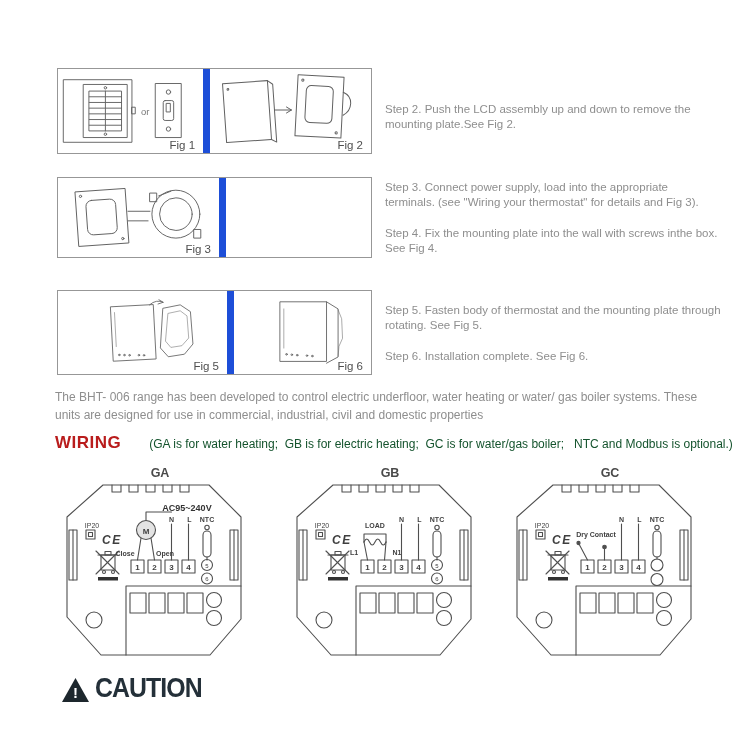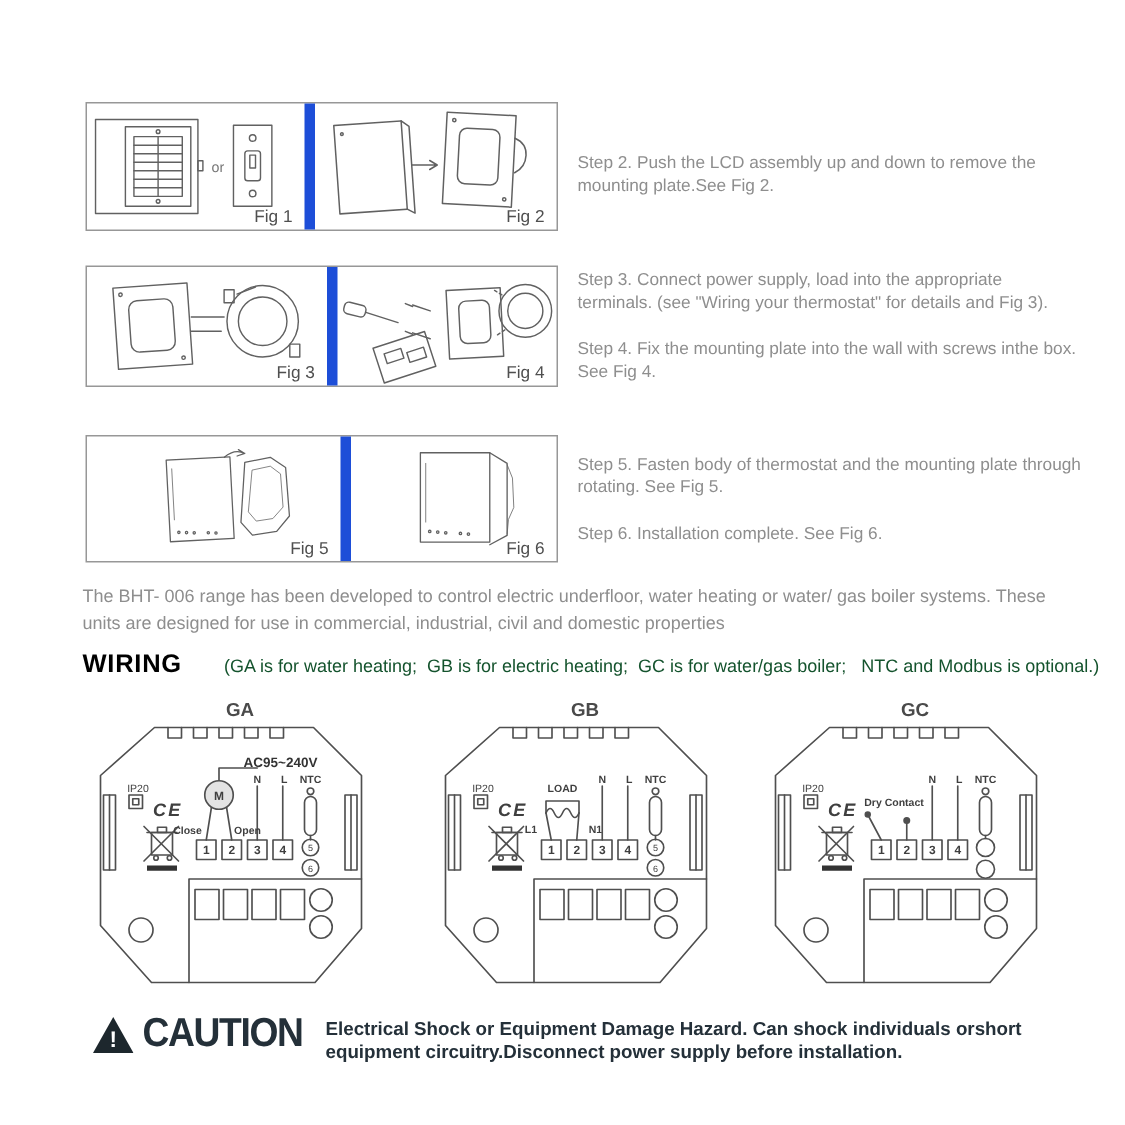--- a/index.html
+++ b/index.html
@@ -6,21 +6,21 @@
   .page{position:relative;width:750px;height:750px;background:#fff;overflow:hidden;
         font-family:"Liberation Sans",sans-serif;}
   .figrow{position:absolute;border:1px solid #979797;display:flex;box-sizing:border-box;}
   .figcell{position:relative;height:100%;box-sizing:border-box;}
   .figcell.first{border-right:7px solid #1d4ed8;}
   .figcell svg{position:absolute;left:0;top:0;width:100%;height:100%;}
   .figlabel{position:absolute;right:8px;bottom:2px;font-size:11.5px;color:#4f4f4f;}
   .step{position:absolute;left:385px;width:336px;font-size:11.5px;line-height:1.32;color:#8e8e8e;margin:0;}
   .intro{position:absolute;left:55px;top:388px;width:668px;font-size:12px;line-height:1.5;color:#8e8e8e;margin:0;}
   .wiringline{position:absolute;left:55px;top:433px;display:flex;align-items:baseline;}
-  .wiringtitle{color:#000000;font-size:17px;font-weight:bold;letter-spacing:.5px;}
+  .wiringtitle{color:#b91c1c;font-size:17px;font-weight:bold;letter-spacing:.5px;}
   .wiringnote{margin-left:28px;font-size:12px;color:#14532d;white-space:pre;}
   .diagram{position:absolute;top:464px;width:205px;height:198px;}
   .caution{position:absolute;left:62px;top:676px;display:flex;align-items:flex-start;}
   .cautionword{font-size:27px;font-weight:bold;color:#243039;margin-left:6px;line-height:.95;
                letter-spacing:-1px;transform:scaleX(.92);transform-origin:left;}
   .cautiontext{margin-left:6px;font-size:12.5px;font-weight:bold;color:#243039;line-height:1.2;margin-top:3px;}
   svg text{font-family:"Liberation Sans",sans-serif;}
   .ln{fill:none;stroke:#4f4f4f;stroke-width:1.1;stroke-linejoin:round;stroke-linecap:round;}
   .figln{fill:none;stroke:#616161;stroke-width:1;stroke-linejoin:round;stroke-linecap:round;}
   .lnthin{stroke-width:.6;}
@@ -100,45 +100,20 @@
           <path d="M73 34 h23 M73 44 h21"></path>
           <circle cx="123" cy="37" r="25"></circle>
           <circle cx="123" cy="37" r="17"></circle>
           <rect x="96" y="15" width="7" height="9"></rect>
           <rect x="142" y="53" width="7" height="9"></rect>
           <path d="M105 18 l13 -5"></path>
         </g>
       </svg>
       <span class="figlabel">Fig 3</span>
     </div>
-    <div class="figcell" style="width:147px;">
-      <svg viewBox="0 0 147 81">
-        <g class="figln">
-          <rect x="3" y="25" width="15" height="8" rx="3" transform="rotate(14 10 29)"></rect>
-          <path d="M18 31 l22 7"></path>
-          <path d="M45 25 l5 2 m-5 17 l5 2"></path>
-          <path d="M50 26 l12 4 m-12 15 l12 4"></path>
-        </g>
-        <g class="figln" transform="rotate(-18 45 62)">
-          <rect x="26" y="49" width="37" height="25"></rect>
-          <rect x="32" y="55" width="12" height="7"></rect>
-          <rect x="47" y="59" width="12" height="7"></rect>
-        </g>
-        <g class="figln" transform="rotate(-3 93 38)">
-          <rect x="74" y="15" width="37" height="47"></rect>
-          <rect x="82" y="23" width="21" height="29" rx="5"></rect>
-        </g>
-        <g class="figln">
-          <circle cx="127" cy="30" r="18"></circle>
-          <circle cx="127" cy="30" r="12"></circle>
-          <path d="M111 19 l-5 -3 m7 27 l-6 4" stroke-dasharray="2 2"></path>
-        </g>
-      </svg>
-      <span class="figlabel">Fig 4</span>
-    </div>
   </div>
 
   <div class="figrow" style="left:57px;top:290px;width:315px;height:85px;padding-left:32px;">
     <div class="figcell first" style="width:161px;">
       <svg viewBox="0 0 161 85">
         <path class="figln" d="M70 10 q8 -7 16 -3 m-5 -3 l5 3 l-6 2"></path>
         <g class="figln" transform="rotate(-3 50 42)">
           <rect x="26" y="11" width="50" height="64"></rect>
           <path class="lnthin" d="M30 18 v40"></path>
           <circle cx="33" cy="68" r=".9"></circle>
@@ -390,19 +365,15 @@
         <circle cx="158" cy="154" r="7.5"></circle>
     </g>
   </svg>
 
   <div class="caution">
     <svg width="27" height="25" viewBox="0 0 27 25" style="margin-top:2px;">
       <polygon points="13.5,0 27,24 0,24" fill="#1d272d"></polygon>
       <text x="13.5" y="20" text-anchor="middle" font-size="15" font-weight="bold" fill="#ffffff">!</text>
     </svg>
     <span class="cautionword">CAUTION</span>
-    <div class="cautiontext">
-      <div>Electrical Shock or Equipment Damage Hazard. Can shock individuals orshort</div>
-      <div>equipment circuitry.Disconnect power supply before installation.</div>
-    </div>
   </div>
 
 </div>
 
 </body></html>

